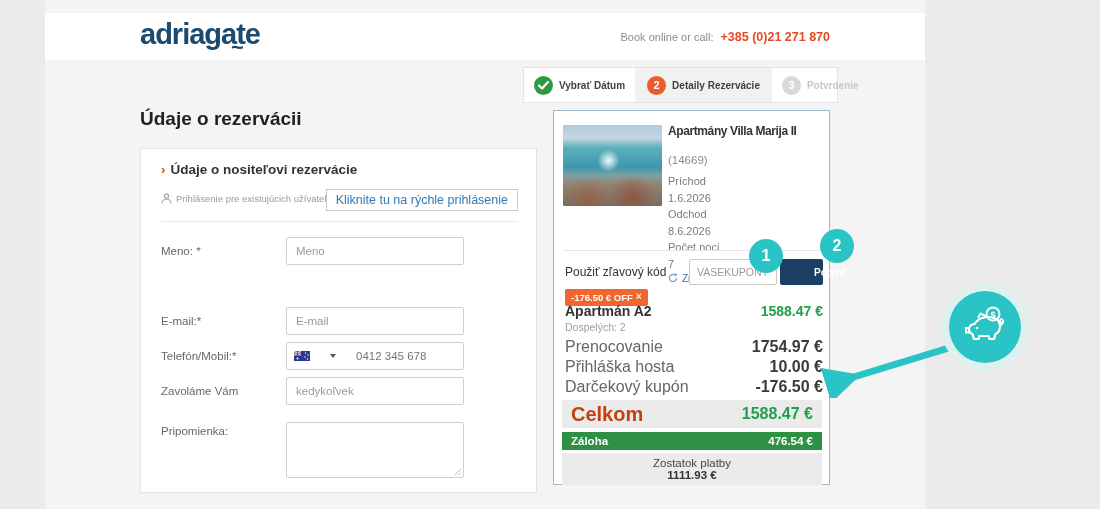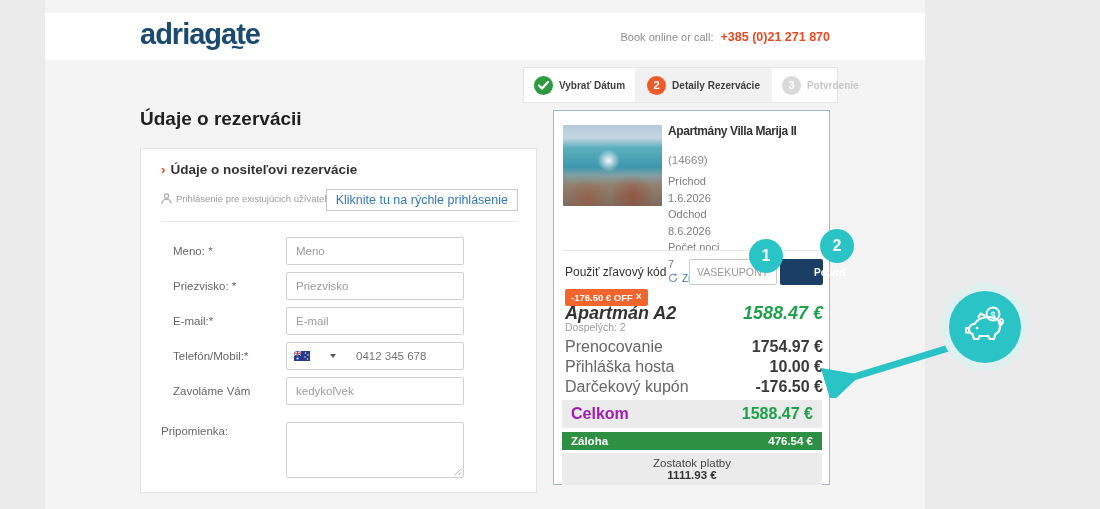--- a/index.html
+++ b/index.html
@@ -28,21 +28,21 @@
   
   .page-title { position:absolute; left:95px; top:108px; font-size:19px; font-weight:bold; color:#1f1f1f; }
   .form-card { position:absolute; left:95px; top:148px; width:397px; height:345px; background:#fff; border:1px solid #e3e3e3; }
   .section-title { position:absolute; left:20px; top:13px; font-size:13.5px; font-weight:bold; color:#333; }
   .section-title .chev { color:#e8491f; margin-right:5px; }
   .login-row { position:absolute; left:20px; top:40px; width:357px; height:22px; }
   .login-hint { position:absolute; left:0; top:4px; font-size:9.5px; color:#9b9b9b; display:flex; align-items:center; gap:4px; }
   .login-btn { position:absolute; right:0; top:0; height:22px; padding:0 9px; background:#fff; border:1px solid #c9c9c9; border-radius:0; font-size:12.5px; color:#3379b7; font-family:inherit; cursor:pointer; white-space:nowrap; }
   .card-divider { position:absolute; left:20px; top:72px; width:357px; border-top:1px solid #e9e9e9; }
   .frow { position:absolute; left:20px; width:357px; height:28px; }
-  .frow label { position:absolute; left:0; top:8px; font-size:11.5px; color:#666;margin-left:12px; }
+  .frow label { position:absolute; left:0; top:8px; font-size:11.5px; color:#666; }
   .frow .tin { position:absolute; left:125px; top:0; width:178px; height:28px; border:1px solid #cfcfcf; border-radius:2px; padding:0 9px; font-size:11.5px; color:#555; font-family:inherit; background:#fff; }
   .frow .tin::placeholder, textarea::placeholder { color:#9a9a9a; opacity:1; }
   .phone-box { position:absolute; left:125px; top:0; width:178px; height:28px; border:1px solid #cfcfcf; border-radius:2px; background:#fff; display:flex; align-items:center; padding:0 7px; gap:20px; }
   .phone-box input { border:none; outline:none; flex:1; min-width:0; font-size:11.5px; color:#555; font-family:inherit; }
   .caret { width:0; height:0; border-left:3px solid transparent; border-right:3px solid transparent; border-top:4px solid #555; }
   .note-wrap { position:absolute; left:145px; top:273px; width:178px; height:56px; }
   .note-wrap textarea { width:178px; height:56px; border:1px solid #cfcfcf; border-radius:2px; resize:none; font-family:inherit; font-size:11.5px; padding:5px 8px; color:#555; }
   .note-label { position:absolute; left:20px; top:276px; font-size:11.5px; color:#666; }
   .resize-handle { position:absolute; right:2px; bottom:2px; cursor:nwse-resize; }
 
@@ -62,25 +62,25 @@
   .drow .dl { max-width:52px; }
   .change-link { margin-top:1px; font-size:10px; color:#2a75ad; display:flex; align-items:flex-start; gap:4px; cursor:pointer; }
   .sum-divider { position:absolute; left:9px; top:139px; width:258px; border-top:1px solid #e6e6e6; }
   .coupon-label { position:absolute; left:11px; top:154px; font-size:12px; color:#333; }
   .coupon-input { position:absolute; left:135px; top:148px; width:88px; height:26px; border:1px solid #c9c9c9; border-radius:2px; padding:0 7px; font-size:10.5px; color:#999; font-family:inherit; }
   .coupon-btn { position:absolute; left:226px; top:148px; width:43px; height:26px; background:#1a3e64; color:#fff; border:none; border-radius:2px; font-size:10px; font-weight:bold; font-family:inherit; cursor:pointer;padding-left:34px; }
   .badge { position:absolute; left:11px; top:178px; background:#f2662d; color:#fff; font-size:9.5px; font-weight:bold; padding:3px 6px; border-radius:2px; display:inline-flex; align-items:flex-start; gap:3px; }
   .badge .bx { cursor:pointer; font-size:10px; line-height:9px; }
   .prow { position:absolute; left:11px; width:258px; display:flex; justify-content:space-between; font-size:16px; color:#666; }
   .prow .pv { font-weight:bold; color:#3a3a3a; }
-  .prow.apt { font-weight:bold; color:#333; font-size:18px;font-style:italic; }
+  .prow.apt { font-weight:bold; color:#333; font-size:14px; }
   .prow.apt .pv { color:#1da14a; }
   .occ { position:absolute; left:11px; top:210px; font-size:10.5px; color:#9b9b9b; }
   .total-box { position:absolute; left:8px; top:289px; width:260px; height:28px; background:#ebebeb; display:flex; justify-content:space-between; align-items:center; padding:0 9px; }
-  .total-box .tl { font-size:16px; font-weight:bold; color:#a21caf; }
+  .total-box .tl { font-size:20px; font-weight:bold; color:#c2410c; }
   .total-box .tv { font-size:16px; font-weight:bold; color:#1da14a; }
   .dep-bar { position:absolute; left:8px; top:321px; width:260px; height:18px; background:#2e9043; display:flex; justify-content:space-between; align-items:center; padding:0 9px; color:#fff; font-size:11.5px; font-weight:bold; }
   .bal-bar { position:absolute; left:8px; top:342px; width:260px; height:32px; background:#ebebeb; display:flex; justify-content:center; align-items:center; padding:0 9px; font-size:11.5px; color:#444;flex-direction:column; }
   .bal-bar .bv { font-weight:bold; color:#333; }
 
   
   .num-circle { position:absolute; width:34px; height:34px; border-radius:50%; background:#2bc4c6; color:#fff; font-size:16px; font-weight:bold; display:flex; align-items:center; justify-content:center; z-index:6; }
   .nc1 { left:749px; top:239px; }
   .nc2 { left:820px; top:229px; }
   .piggy-halo { position:absolute; left:941px; top:283px; width:88px; height:88px; border-radius:50%; background:#def1ef; display:flex; align-items:center; justify-content:center; z-index:6; }
@@ -137,24 +137,20 @@
             </svg>
           <span>Prihlásenie pre existujúcich užívateľov</span>
         </span>
         <button class="login-btn">Kliknite tu na rýchle prihlásenie</button>
       </div>
       <div class="card-divider"></div>
 
       <div class="frow" style="top:88px">
         <label>Meno: *</label>
         <input class="tin" type="text" placeholder="Meno" style="">
-      </div>
-      <div class="frow" style="top:123px">
-        <label>Priezvisko: *</label>
-        <input class="tin" type="text" placeholder="Priezvisko" style="">
       </div>
       <div class="frow" style="top:158px">
         <label>E-mail:*</label>
         <input class="tin" type="text" placeholder="E-mail" style="">
       </div>
       <div class="frow" style="top:193px">
         <label>Telefón/Mobil:*</label>
         <div class="phone-box">
           <svg width="16" height="10" viewBox="0 0 16 10">
             <rect width="16" height="10" fill="#283b8e"></rect>

